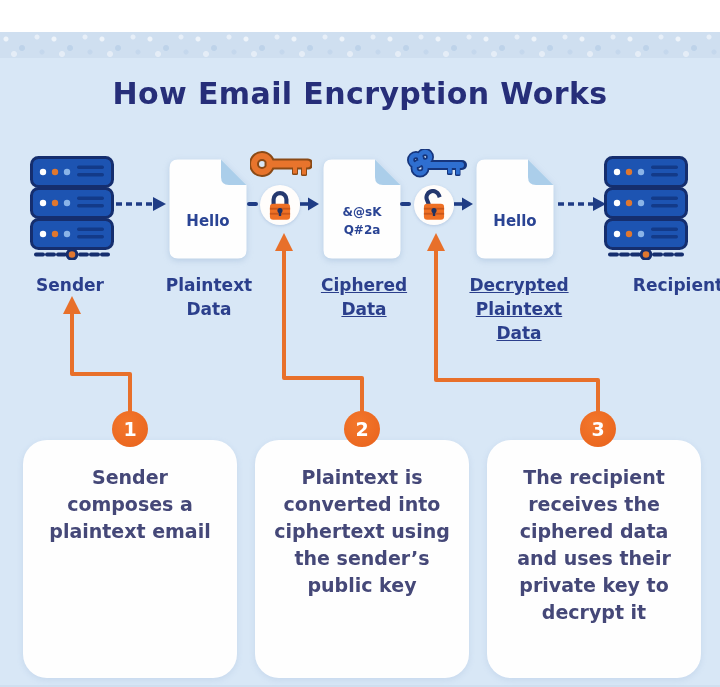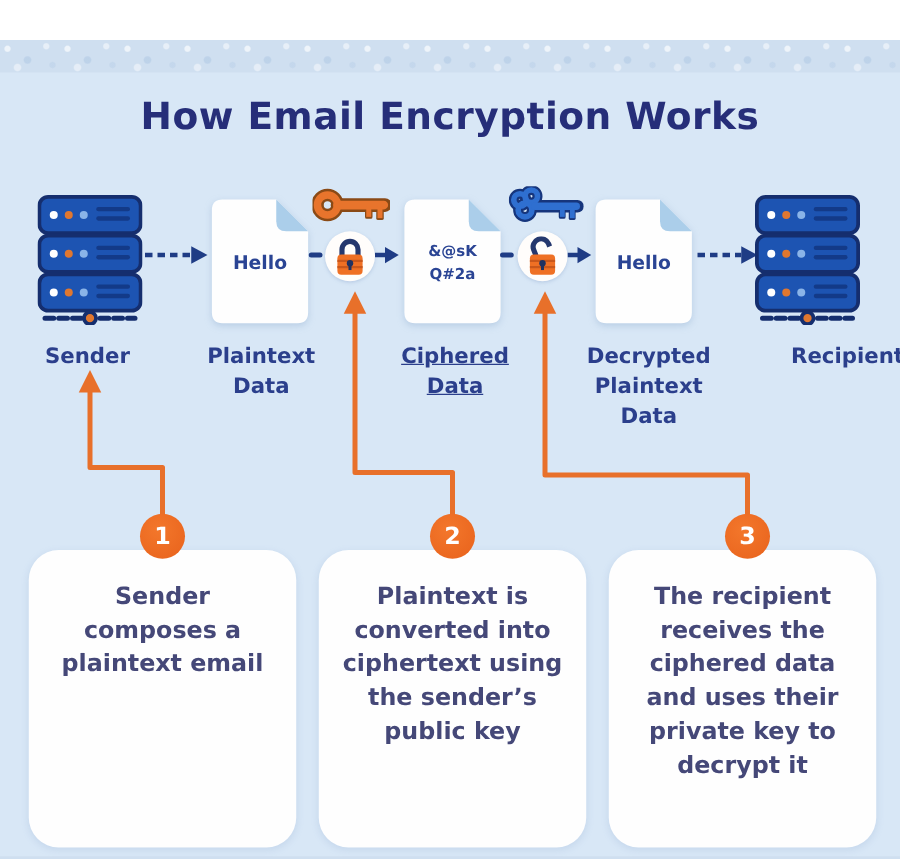--- a/index.html
+++ b/index.html
@@ -33,21 +33,21 @@
   .abs{position:absolute;}
   .server{width:84px;height:104px;top:124px;}
   .server-1{left:30px;}
   .server-2{left:604px;}
   .doc{width:80px;height:102px;top:126px;filter:drop-shadow(0 2px 3px rgba(110,145,190,.3));}
   .doc-1{left:168px;}
   .doc-2{left:322px;}
   .doc-3{left:475px;}
   .doc svg{position:absolute;inset:0;}
   .doc-text{
-    position:absolute;left:0;top:5px;width:100%;height:92%;
+    position:absolute;left:0;top:16px;width:100%;height:92%;
     display:flex;align-items:center;justify-content:center;
     text-align:center;font-weight:bold;color:#2a4494;
     font-size:15px;line-height:18px;white-space:pre-line;
   }
   .doc-2 .doc-text{font-size:12px;}
   .key{top:117px;height:32px;}
   .key-1{left:250px;width:62px;}
   .key-2{left:407px;width:60px;}
   .lockwrap{
     top:153px;width:40px;height:40px;border-radius:50%;
@@ -67,21 +67,21 @@
   .dash.d2{left:400px;}
   
   .flow-label{
     top:241px;transform:translateX(-50%);
     text-align:center;font-size:17px;font-weight:700;
     color:#2b3f8c;line-height:24px;white-space:pre-line;
   }
   .fl-0{left:70px;}
   .fl-1{left:209px;}
   .fl-2{left:364px;text-decoration:underline;}
-  .fl-3{left:519px;}
+  .fl-3{left:519px;text-decoration:underline;}
   .fl-4{left:678px;}
   
   .connectors{position:absolute;left:0;top:0;pointer-events:none;}
   .step-circle{
     top:379px;width:36px;height:36px;border-radius:50%;
     background:radial-gradient(circle at 40% 35%, #f3772b, #e8621c);
     color:#fff;font-size:19px;font-weight:800;
     display:flex;align-items:center;justify-content:center;
     z-index:3;
   }

